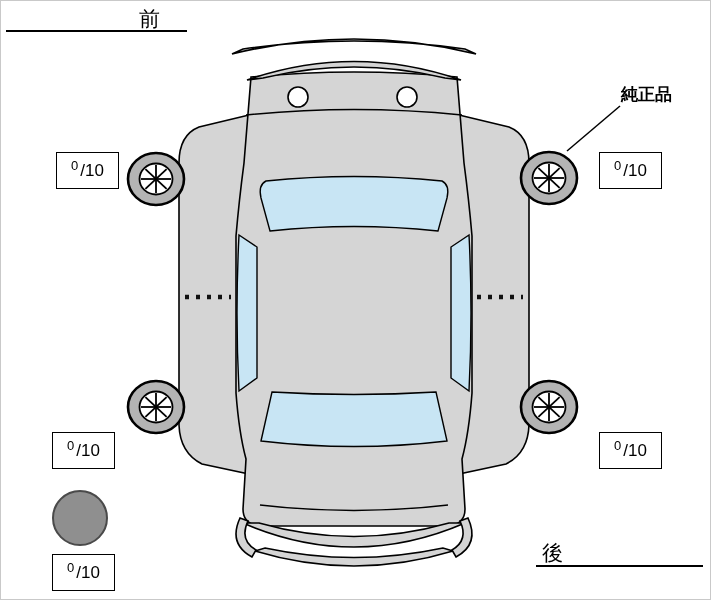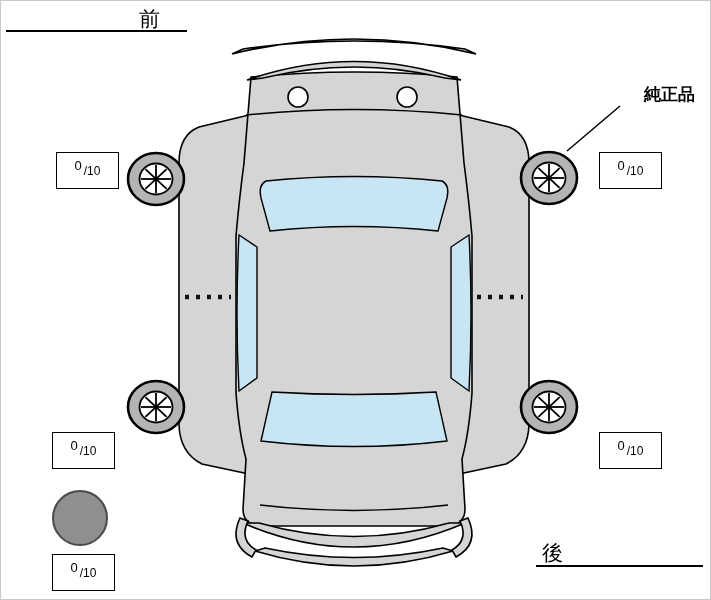--- a/index.html
+++ b/index.html
@@ -19,32 +19,32 @@
   .rim   { fill:#fff; stroke:#000; stroke-width:1.8; }
   .spoke { stroke:#000; stroke-width:1.8; }
   .spare-fill { fill:var(--c-spare,#8f8f8f); stroke:#4a4a4a; stroke-width:2; }
   .dots   { stroke:#111; stroke-width:4.5; stroke-dasharray:4 7; }
   .leader { stroke:#000; stroke-width:1.5; }
 
   
   .jp-label { position:absolute; white-space:nowrap; }
   .front-label { left:138px; top:4px;  font-size:21px; }
   .rear-label  { left:541px; top:538px; font-size:21px; }
-  .genuine-label { left:620px; top:82px; font-size:17px; font-weight:bold;margin-left:23px; }
+  .genuine-label { left:620px; top:82px; font-size:17px; font-weight:bold; }
   .rule { position:absolute; height:2px; background:#000; }
   .front-rule { left:5px;  top:29px;  width:181px; }
   .rear-rule  { left:535px; top:564px; width:167px; }
 
   .tread-box {
     position:absolute; width:63px; height:37px; box-sizing:border-box;
     border:1px solid #000; background:#fff;
     display:flex; align-items:center; justify-content:center;
   }
   .tread-box .num { font-size:13px; position:relative; top:-5px; margin-right:2px; }
-  .tread-box .den { font-size:12px; }
+  .tread-box .den { font-size:17px; }
   .tb-fl { left:55px;  top:151px; }
   .tb-fr { left:598px; top:151px; }
   .tb-rl { left:51px;  top:431px; }
   .tb-rr { left:598px; top:431px; }
   .tb-sp { left:51px;  top:553px; }
 </style>
 </head>
 <body>
 
 <div class="canvas">

